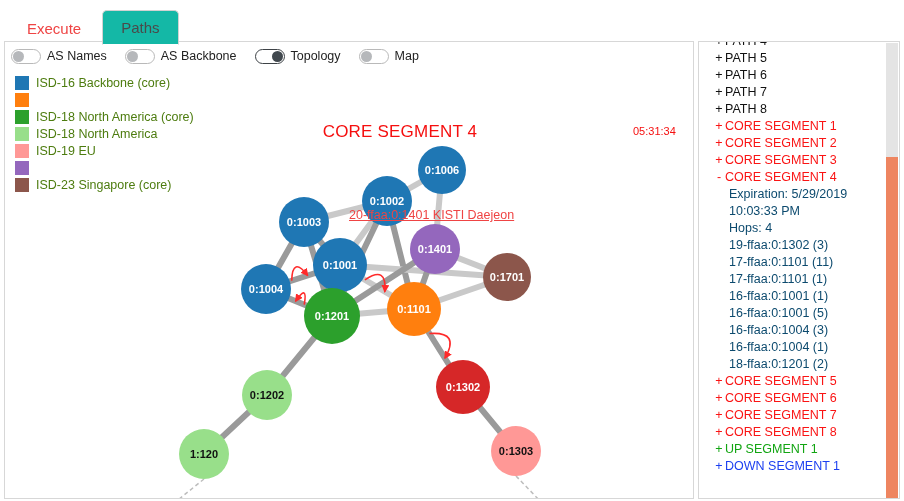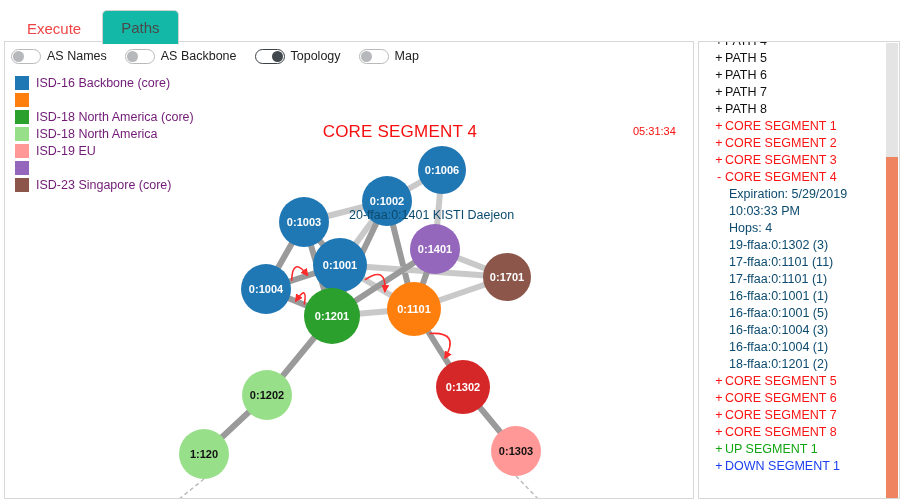--- a/index.html
+++ b/index.html
@@ -49,30 +49,30 @@
     background:#b6b8bb;
   }
   .tg.on .sw{border-color:#3d4246;}
   .tg.on .knob{left:16px;background:#41484e;}
   .tg .lbl{font-size:12.5px;color:#222;}
 
   
   .legend{position:absolute;left:10px;top:32px;}
   .lg-row{display:flex;align-items:center;height:17px;}
   .lg-sw{width:14px;height:14px;margin-right:7px;flex:0 0 auto;}
-  .lg-txt{font-size:12.5px;color:#701a75;white-space:nowrap;}
+  .lg-txt{font-size:12.5px;color:#4d7c0f;white-space:nowrap;}
 
   
   .g-title{
     position:absolute;left:270px;top:80px;width:250px;text-align:center;
     font-size:17px;color:#f50f0f;letter-spacing:.2px;
   }
   .g-timer{position:absolute;left:628px;top:83px;font-size:11px;color:#f50f0f;}
   .g-tip{
-    position:absolute;left:344px;top:166px;font-size:12.5px;color:#0c4a6e;white-space:nowrap;
+    position:absolute;left:344px;top:166px;font-size:12.5px;color:#ef4444;white-space:nowrap;text-decoration:underline;
   }
 
   
   svg.graph{position:absolute;left:0;top:0;width:688px;height:456px;}
   .nlabel{font-family:"Liberation Sans",sans-serif;font-size:11px;font-weight:bold;
     text-anchor:middle;dominant-baseline:central;pointer-events:none;}
 
   
   .tree{position:absolute;left:0;top:0;width:182px;height:456px;overflow:hidden;}
   .tnode{display:flex;align-items:flex-start;height:17px;white-space:nowrap;font-size:12.5px;}

